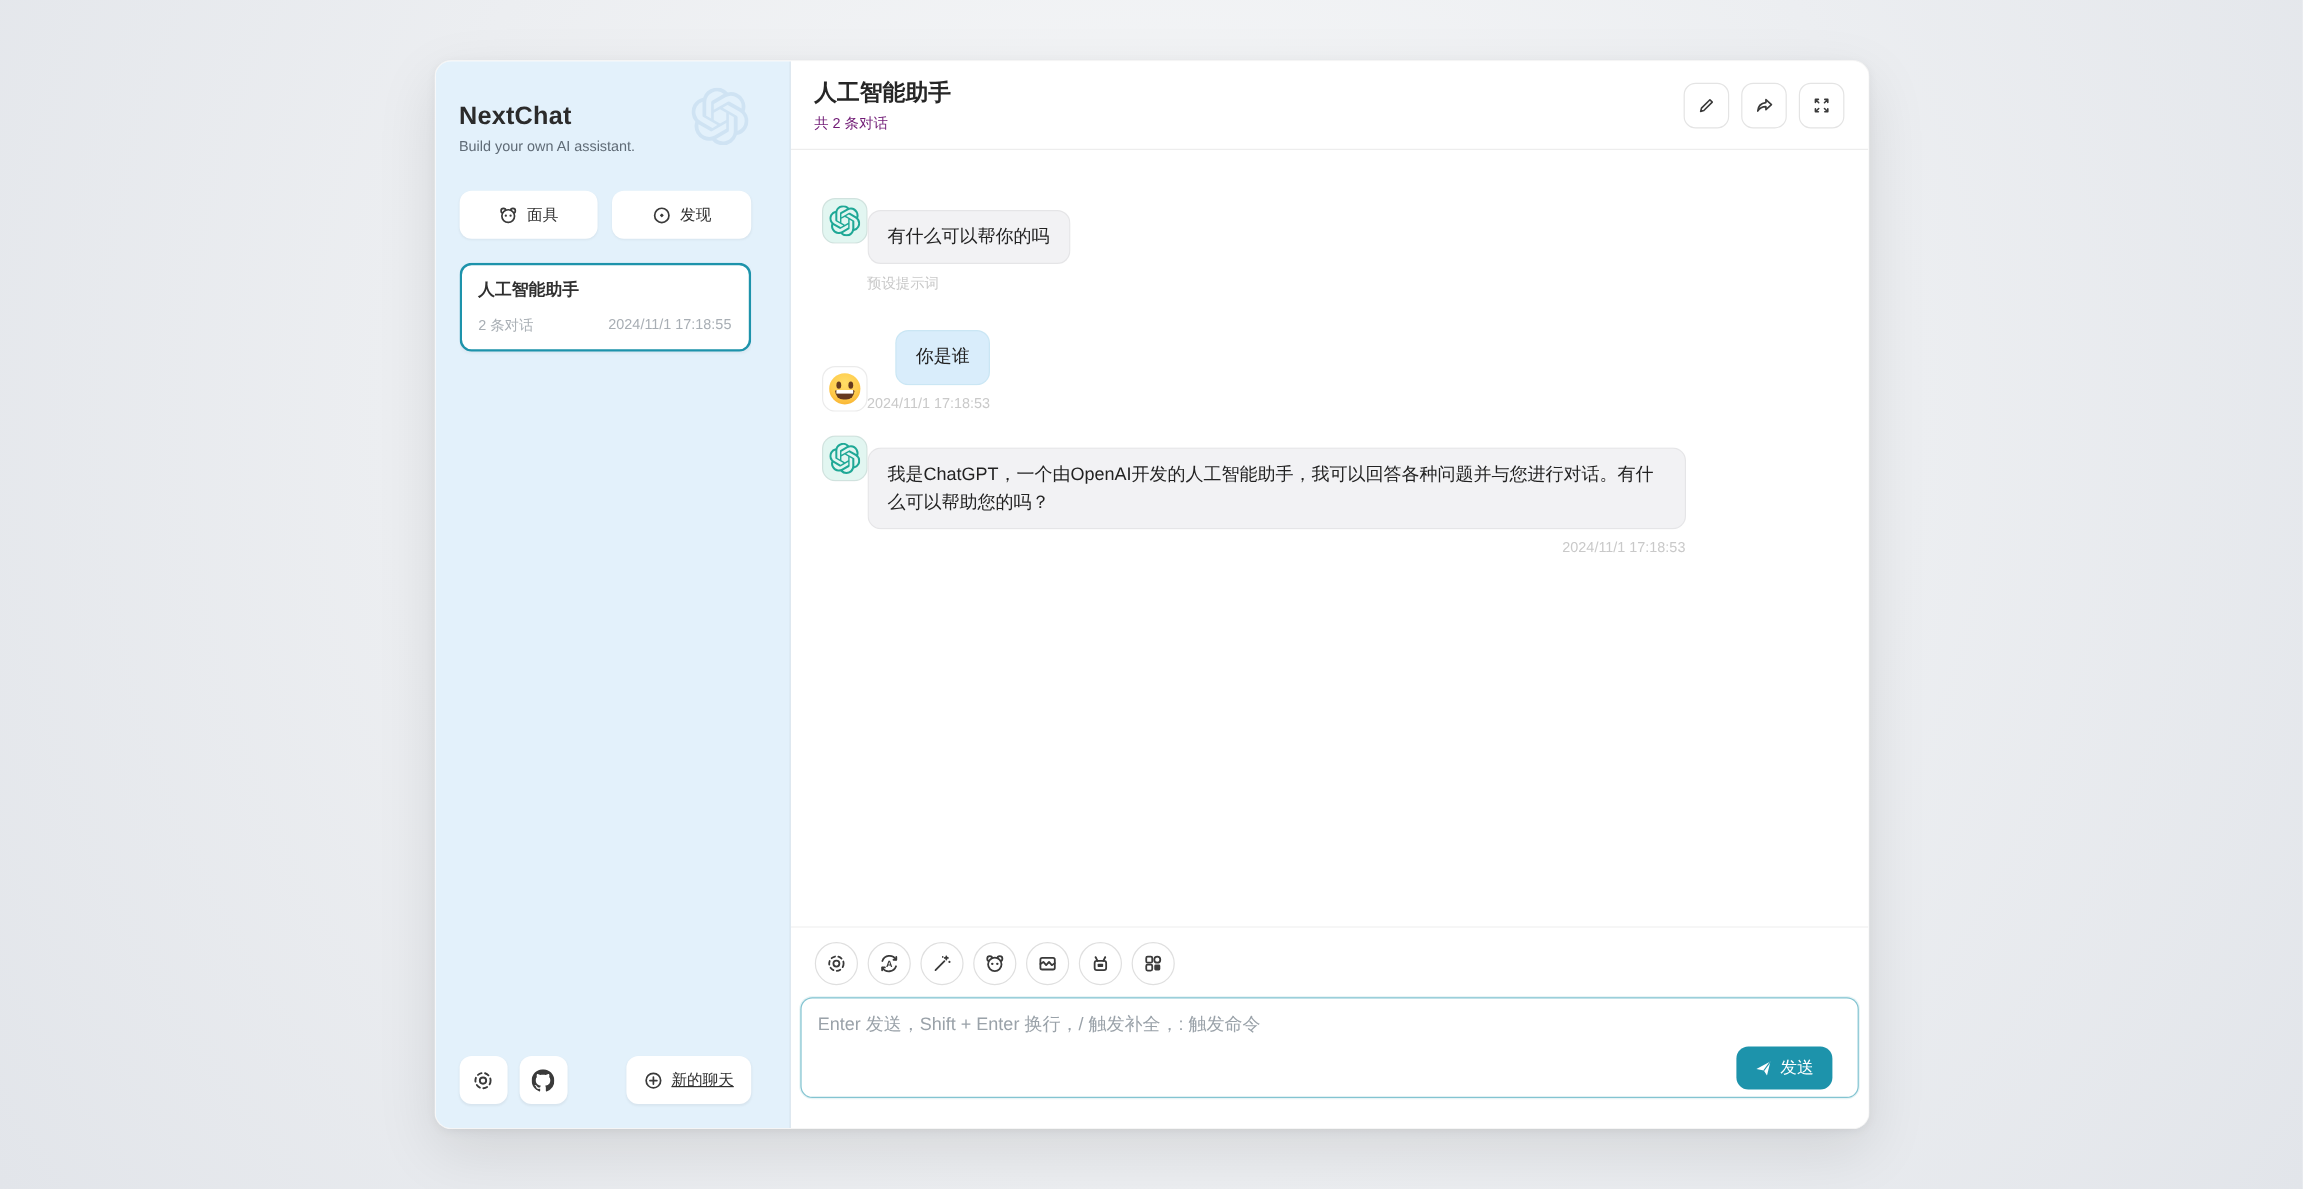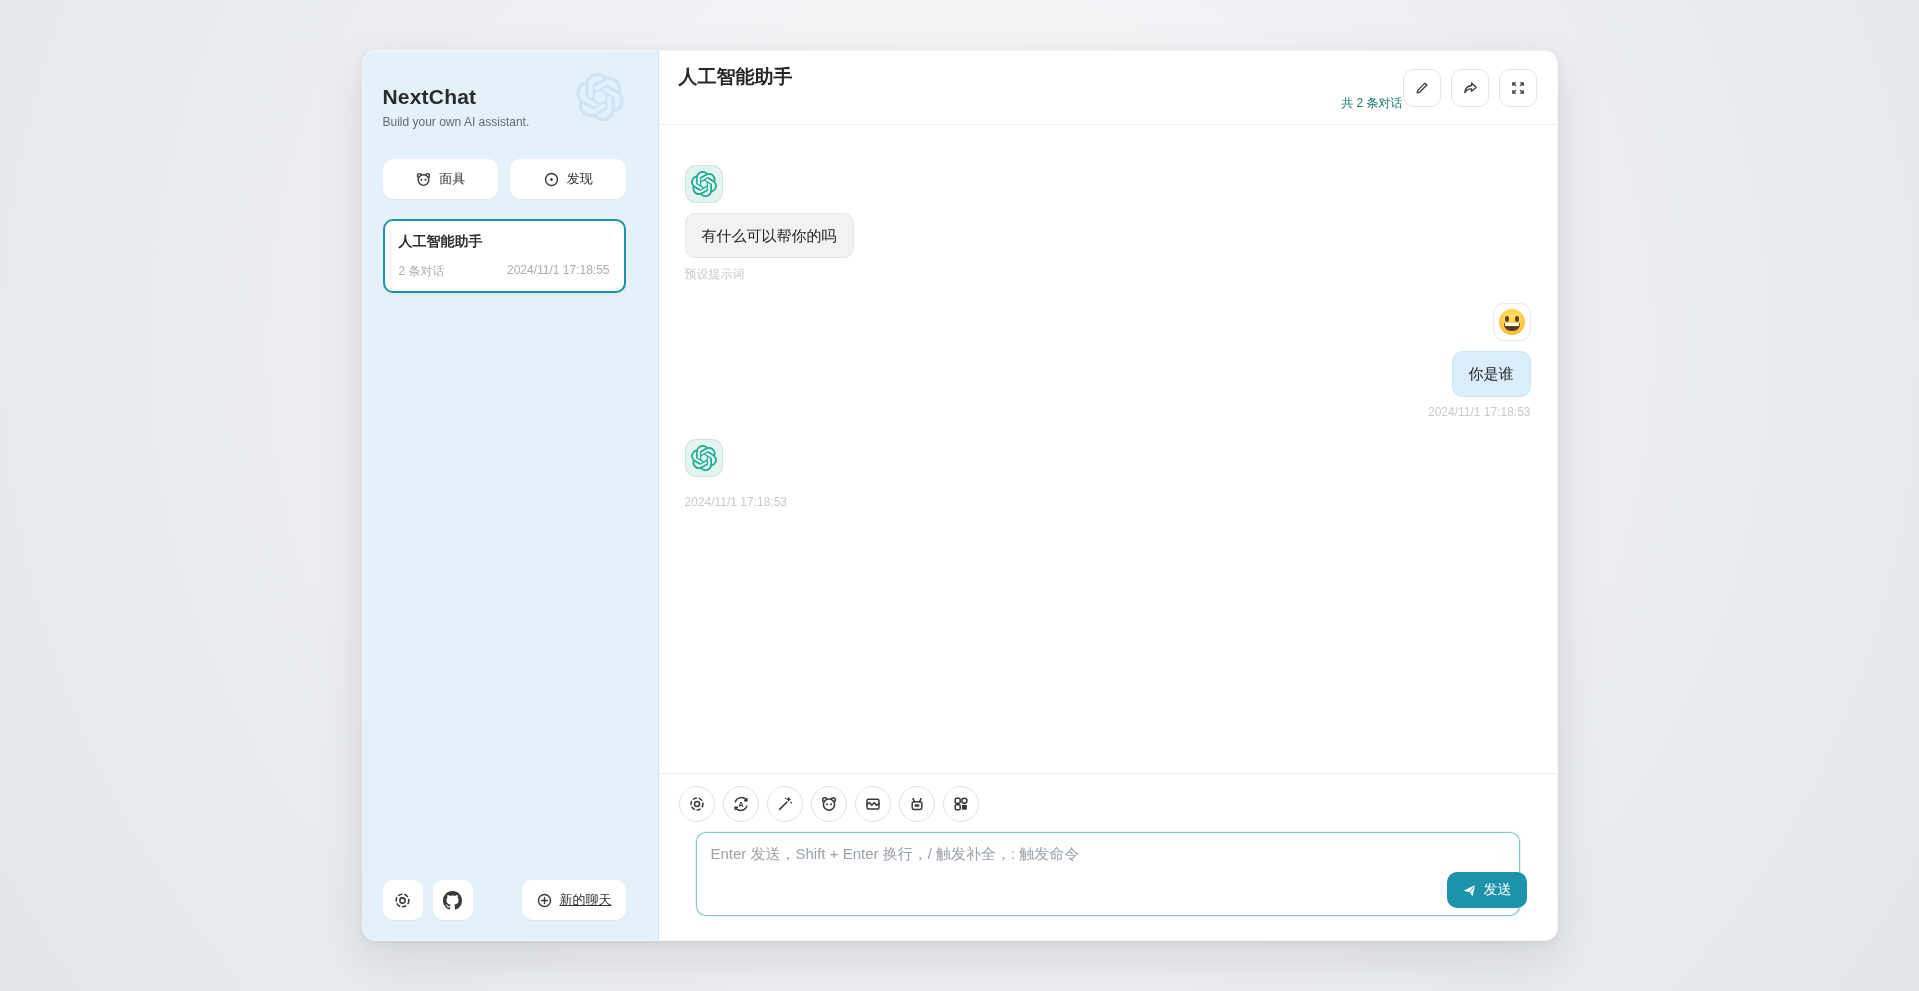--- a/index.html
+++ b/index.html
@@ -64,29 +64,29 @@
   }
   .new-chat-btn svg{width:17px;height:17px;}
   
   .main{flex:1;display:flex;flex-direction:column;background:#fff;min-width:0;}
   .chat-header{
     padding:13px 20px 12px;border-bottom:1px solid rgba(0,0,0,.07);
     display:flex;align-items:center;
   }
   .ch-titles{flex:1;min-width:0;}
   .ch-title{font-size:19px;font-weight:bold;color:#262626;}
-  .ch-sub{font-size:12px;color:#0f766e;margin-top:5px;text-align:right;}
+  .ch-sub{font-size:12px;color:#701a75;margin-top:5px;}
   .ch-actions{display:flex;gap:10px;}
   .icon-btn{
     width:38px;height:38px;background:#fff;border:1px solid #e4e4e4;border-radius:10px;
     display:flex;align-items:center;justify-content:center;cursor:pointer;
   }
   .icon-btn svg{width:16px;height:16px;}
   .chat-body{flex:1;overflow:hidden;padding:40px 26px 10px;background:#fff;}
-  .msg{display:flex;flex-direction:column;align-items:flex-start;margin-bottom:20px;}
+  .msg{display:flex;flex-direction:row;align-items:flex-start;margin-bottom:20px;}
   .msg.user{align-items:flex-end;}
   .avatar{
     width:38px;height:38px;border-radius:11px;border:1px solid rgba(0,0,0,.08);
     display:flex;align-items:center;justify-content:center;background:#fff;
   }
   .avatar.bot{background:#e2f6f1;}
   .avatar.bot svg{width:26px;height:26px;color:var(--logo-teal);}
   .stack{display:flex;flex-direction:column;max-width:682px;margin-top:10px;}
   .bubble{
     border-radius:11px;padding:10px 16px;font-size:15px;line-height:1.55;color:#222;
@@ -107,21 +107,21 @@
     background:#64391f;border-radius:2px 2px 12px 12px;overflow:hidden;}
   .emoji-face .mouth::after{content:"";position:absolute;left:1px;right:1px;top:0;height:3px;background:#fff;}
   
   .composer{border-top:1px solid rgba(0,0,0,.07);}
   .chat-toolbar{display:flex;gap:8px;padding:12px 20px 10px;}
   .tool-btn{
     width:36px;height:36px;border-radius:50%;background:#fff;border:1px solid #dfdfdf;
     display:flex;align-items:center;justify-content:center;cursor:pointer;
   }
   .tool-btn svg{width:18px;height:18px;}
-  .input-wrap{padding:0 37px 20px;position:relative;}
+  .input-wrap{padding:0 8px 20px;position:relative;}
   .chat-input{
     width:100%;height:84px;resize:none;border-radius:10px;
     border:1px solid rgba(29,147,171,.55);
     box-shadow:0 0 0 1px rgba(29,147,171,.10);
     padding:12px 120px 12px 14px;font-size:15px;color:#222;outline:none;background:#fff;
   }
   .chat-input::placeholder{color:#9aa2a9;}
   .send-btn{
     position:absolute;right:30px;bottom:32px;height:36px;padding:0 15px;
     background:var(--primary);color:#fff;border:none;border-radius:10px;
@@ -270,20 +270,21 @@
         </div>
       </div>
 
       <div class="msg bot">
         <div class="avatar bot">
           <svg>
               <use href="#openai-logo"></use>
             </svg>
         </div>
         <div class="stack">
+          <div class="bubble">我是ChatGPT，一个由OpenAI开发的人工智能助手，我可以回答各种问题并与您进行对话。有什么可以帮助您的吗？</div>
           <div class="msg-time">2024/11/1 17:18:53</div>
         </div>
       </div>
 
     </div>
 
     <div class="composer">
       <div class="chat-toolbar">
         <button class="tool-btn">
           <svg>

